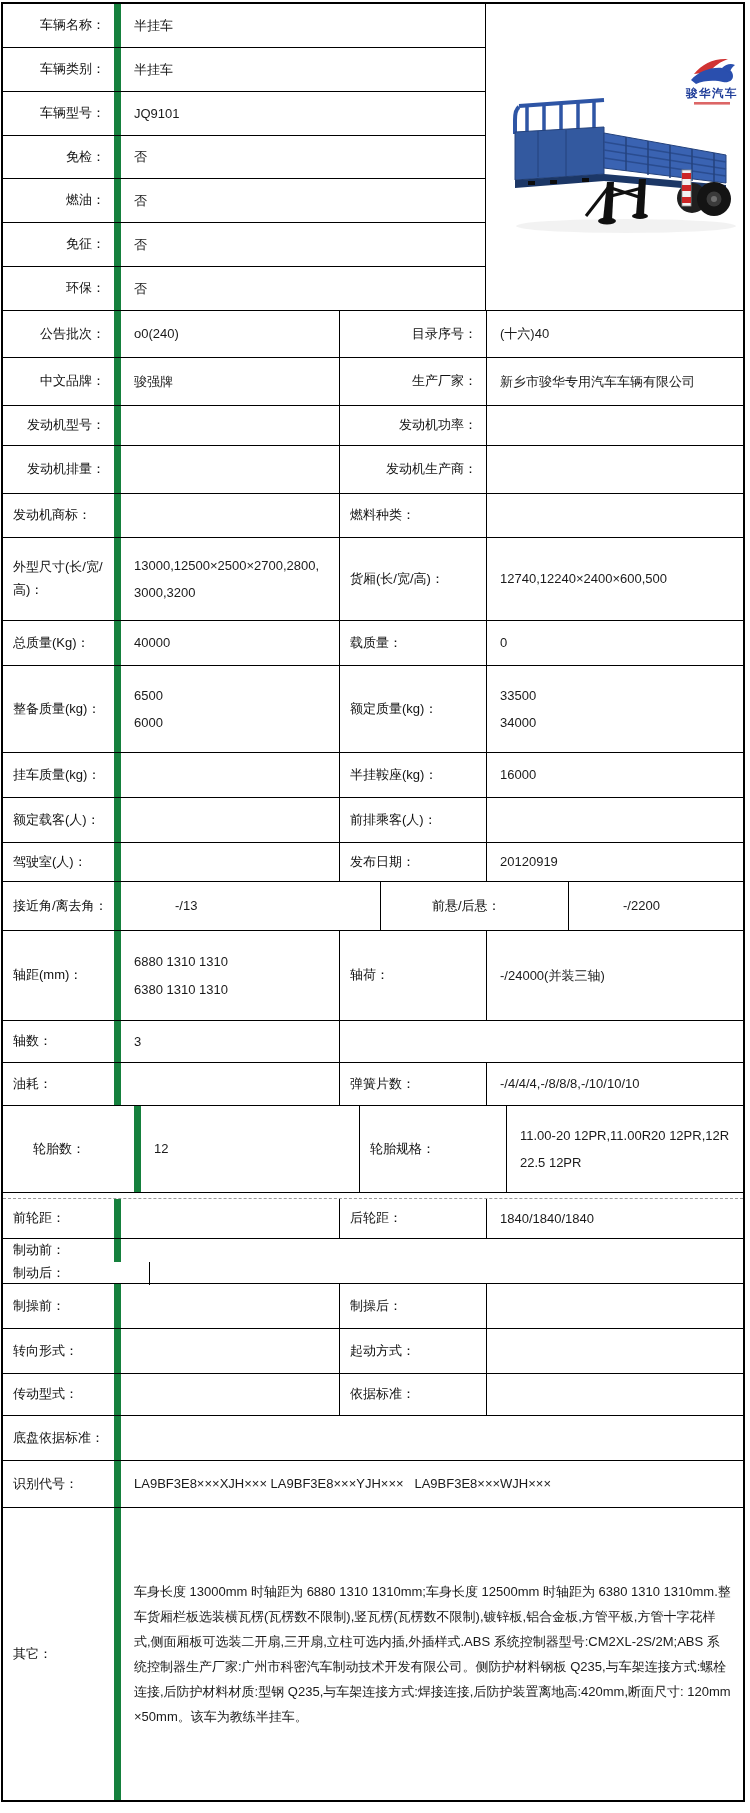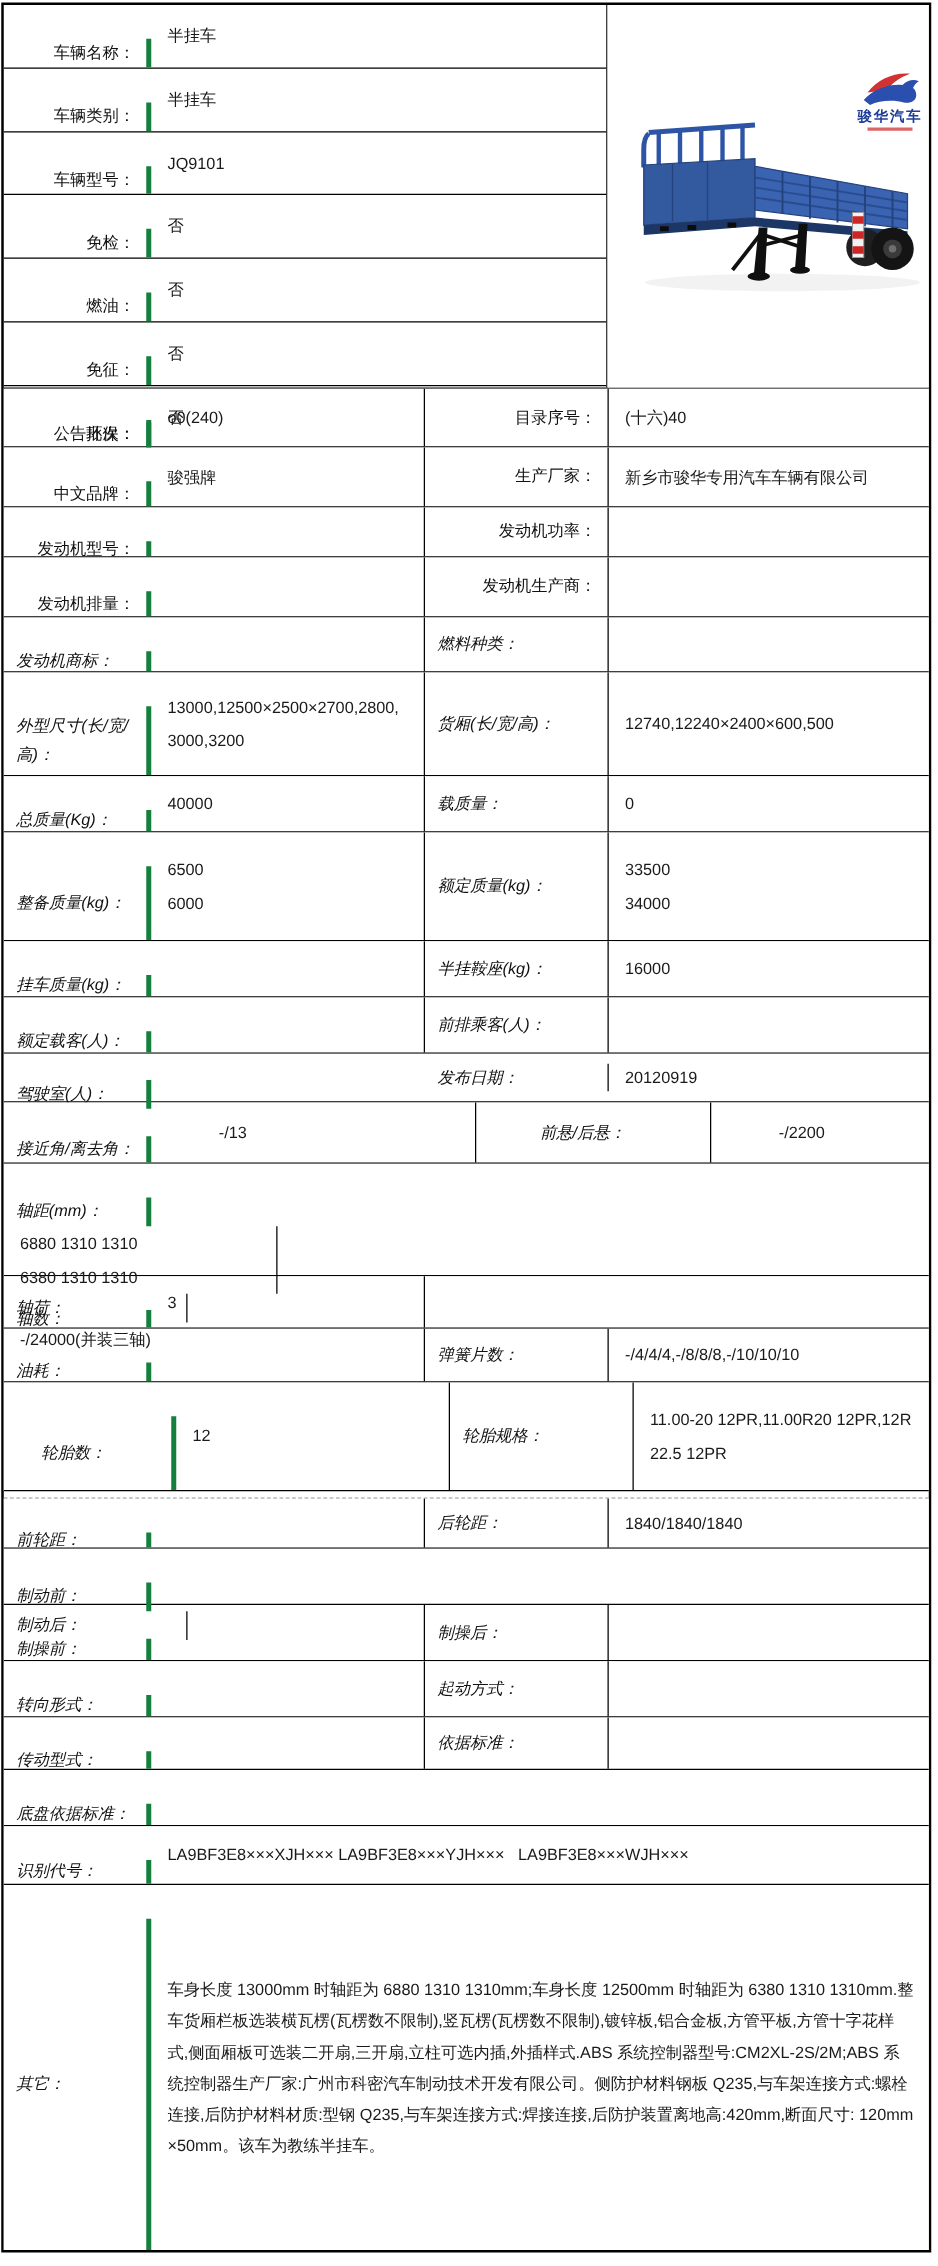--- a/index.html
+++ b/index.html
@@ -12,27 +12,27 @@
   .trow{flex:1;display:flex;border-bottom:1px solid #000;box-sizing:border-box;}
   .trow:last-child{border-bottom:none;}
   .image-cell{flex:1;position:relative;overflow:hidden;background:#fff;}
   .image-cell svg{position:absolute;left:0;top:0;}
   
   .row{display:flex;border-bottom:1px solid #000;box-sizing:border-box;background:#fff;}
   .row:last-child{border-bottom:none;}
   .cell{display:flex;align-items:center;font-size:13px;line-height:2.1;box-sizing:border-box;
         white-space:pre-wrap;word-break:break-all;}
   .label{line-height:1.75;color:#111;}
-  .w1{width:118px;border-right:4px solid #15803d;margin-top:27px;}
+  .w1{width:118px;border-right:7px solid #15803d;}
   .w2{width:219px;border-right:1px solid #000;}
   .w3{width:147px;border-right:1px solid #000;}
   .w4{flex:1;}
   .wv{flex:1;}
   .al-r{justify-content:flex-end;text-align:right;padding-right:9px;padding-left:3px;}
-  .al-l{justify-content:flex-start;text-align:left;padding-left:10px;padding-right:4px;font-style:italic;}
+  .al-l{justify-content:flex-start;text-align:left;padding-left:10px;padding-right:4px;}
   .val{padding-left:13px;padding-right:10px;}
   .para{line-height:25px;padding-right:12px;}
   .spacer-dashed{height:6px;border-bottom:1px dashed #9a9a9a;box-sizing:border-box;}
 </style>
 </head>
 <body>
 
 <div class="sheet">
   <div class="tbl">
 
@@ -190,33 +190,33 @@
           <div class="cell val w2"></div>
           <div class="cell label w3 al-l">半挂鞍座(kg)：</div>
           <div class="cell val w4">16000</div>
         </div>
         <div class="row" style="height: 45px;">
           <div class="cell label w1 al-l">额定载客(人)：</div>
           <div class="cell val w2"></div>
           <div class="cell label w3 al-l">前排乘客(人)：</div>
           <div class="cell val w4"></div>
         </div>
-        <div class="row" style="height: 39px; align-items: center;">
+        <div class="row" style="height: 39px;">
           <div class="cell label w1 al-l">驾驶室(人)：</div>
           <div class="cell val w2"></div>
           <div class="cell label w3 al-l">发布日期：</div>
           <div class="cell val w4">20120919</div>
         </div>
         <div class="row" style="height: 49px; gap: 41px;">
           <div class="cell label w1 al-l">接近角/离去角：</div>
           <div class="cell val w2">-/13</div>
           <div class="cell label w3 al-l">前悬/后悬：</div>
           <div class="cell val w4">-/2200</div>
         </div>
-        <div class="row" style="height: 90px; flex-direction: column;">
+        <div class="row" style="height: 90px;">
           <div class="cell label w1 al-l">轴距(mm)：</div>
           <div class="cell val w2">6880 1310 1310
 6380 1310 1310</div>
           <div class="cell label w3 al-l">轴荷：</div>
           <div class="cell val w4">-/24000(并装三轴)</div>
         </div>
         <div class="row" style="height: 42px;">
           <div class="cell label w1 al-l">轴数：</div>
           <div class="cell val w2">3</div>
           <div class="cell val w4"></div>

